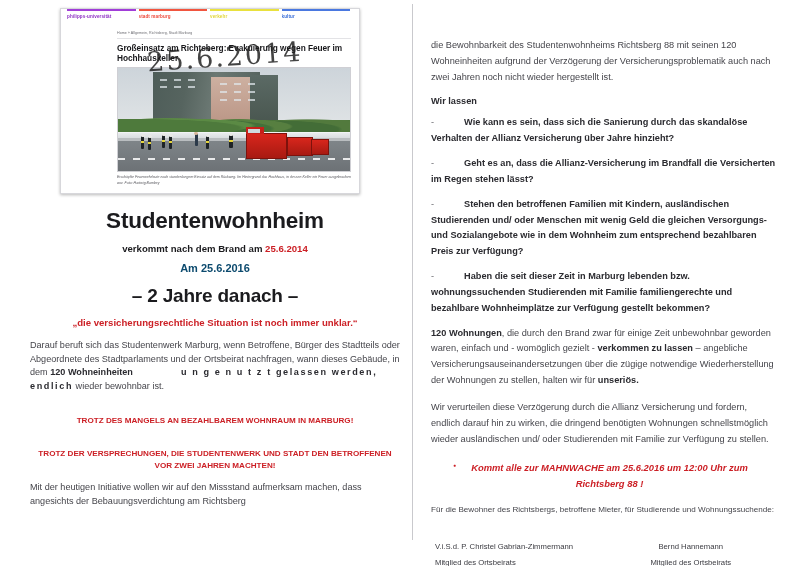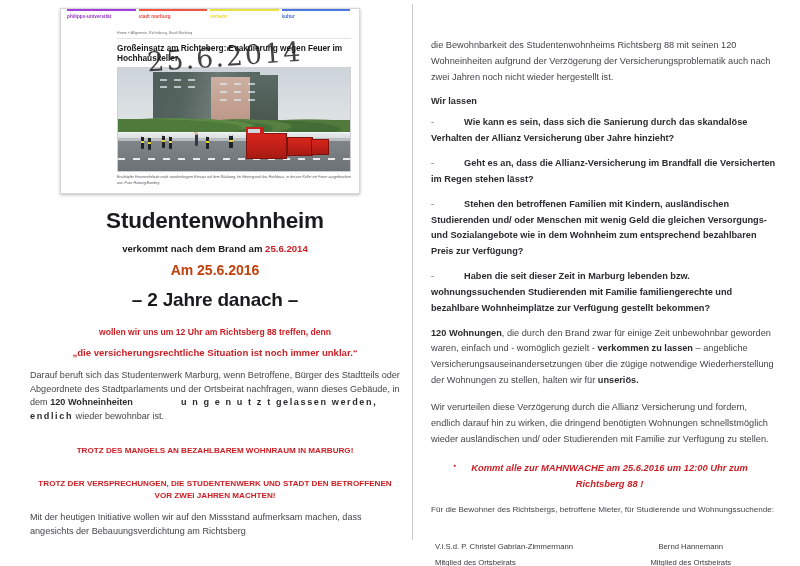--- a/index.html
+++ b/index.html
@@ -165,22 +165,22 @@
     text-align:center;
     font-size:22.5px;font-weight:bold;color:#1b1b1e;
     margin:14px 0 0 0;letter-spacing:-.2px;
   }
   .subtitle{
     text-align:center;font-size:9.6px;font-weight:bold;
     margin:9px 0 0 0;color:#1b1b1e;
   }
   .red{color:#cc2026;}
   .date-line{
-    text-align:center;font-size:14px;font-weight:bold;
-    color:#c2410c;margin:8px 0 0 0;
+    text-align:center;font-size:11px;font-weight:bold;
+    color:#0c4a6e;margin:8px 0 0 0;
   }
   .twoyears{
     text-align:center;font-size:19px;font-weight:bold;
     color:#1b1b1e;margin:11px 0 0 0;letter-spacing:-.2px;
   }
   .cta-red{
     text-align:center;font-size:8.6px;font-weight:bold;color:#cc2026;
     margin:16px 0 0 0;
   }
   .quote-red{
@@ -302,21 +302,20 @@
     </div>
 
     <div class="title-main">Studentenwohnheim</div>
 
     <div class="subtitle">
       <span>verkommt  nach dem Brand am </span><span class="red">25.6.2014</span>
     </div>
 
     <div class="date-line">Am 25.6.2016</div>
     <div class="twoyears">– 2 Jahre danach –</div>
-    <div class="cta-red">wollen wir uns um 12 Uhr am Richtsberg 88 treffen, denn</div>
     <div class="quote-red">„die versicherungsrechtliche Situation ist noch immer unklar.“</div>
 
     <p class="body-p">
       <span>Darauf beruft sich das Studentenwerk Marburg, wenn Betroffene, Bürger des Stadtteils oder Abgeordnete des Stadtparlaments und der Ortsbeirat nachfragen, wann dieses Gebäude, in dem </span><b>120 Wohneinheiten</b><b class="spaced">u n g e n u t z t gelassen werden, endlich</b><span> wieder bewohnbar ist.</span>
     </p>
 
     <div class="caps-red">TROTZ DES MANGELS AN BEZAHLBAREM WOHNRAUM IN MARBURG!</div>
     <div class="caps-red">TROTZ DER VERSPRECHUNGEN, DIE STUDENTENWERK UND STADT DEN BETROFFENEN VOR ZWEI JAHREN MACHTEN!</div>
 
     <p class="body-p">Mit der heutigen Initiative wollen wir auf den Missstand aufmerksam machen, dass angesichts der Bebauungsverdichtung am Richtsberg</p>

